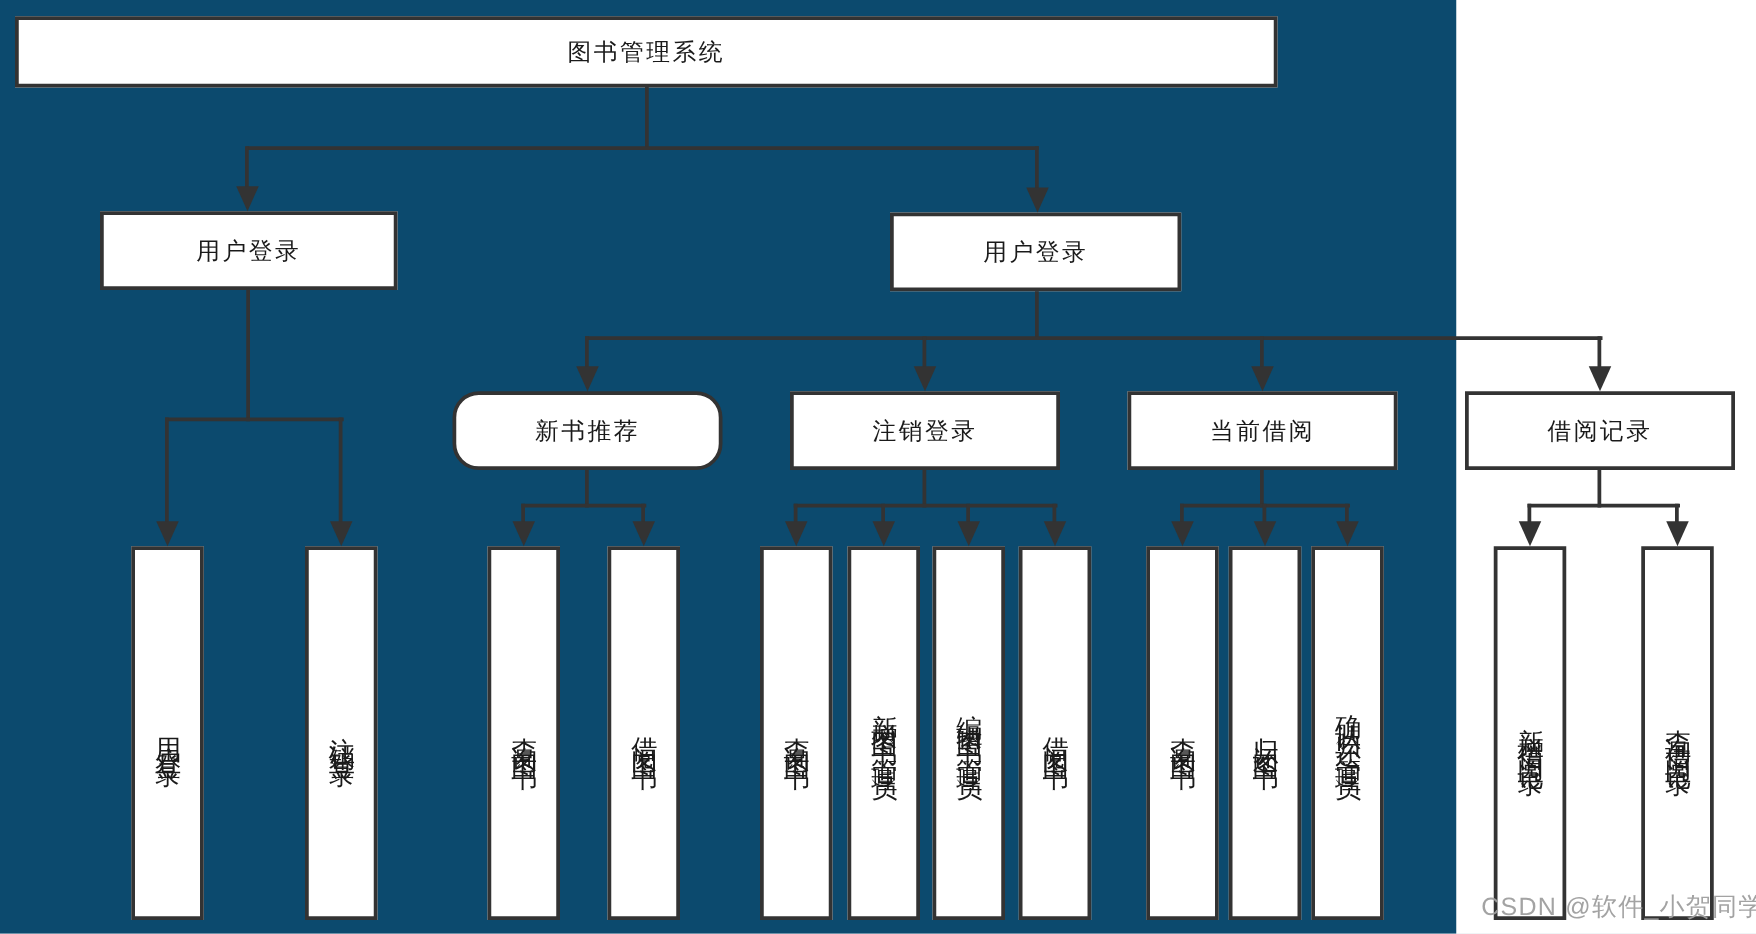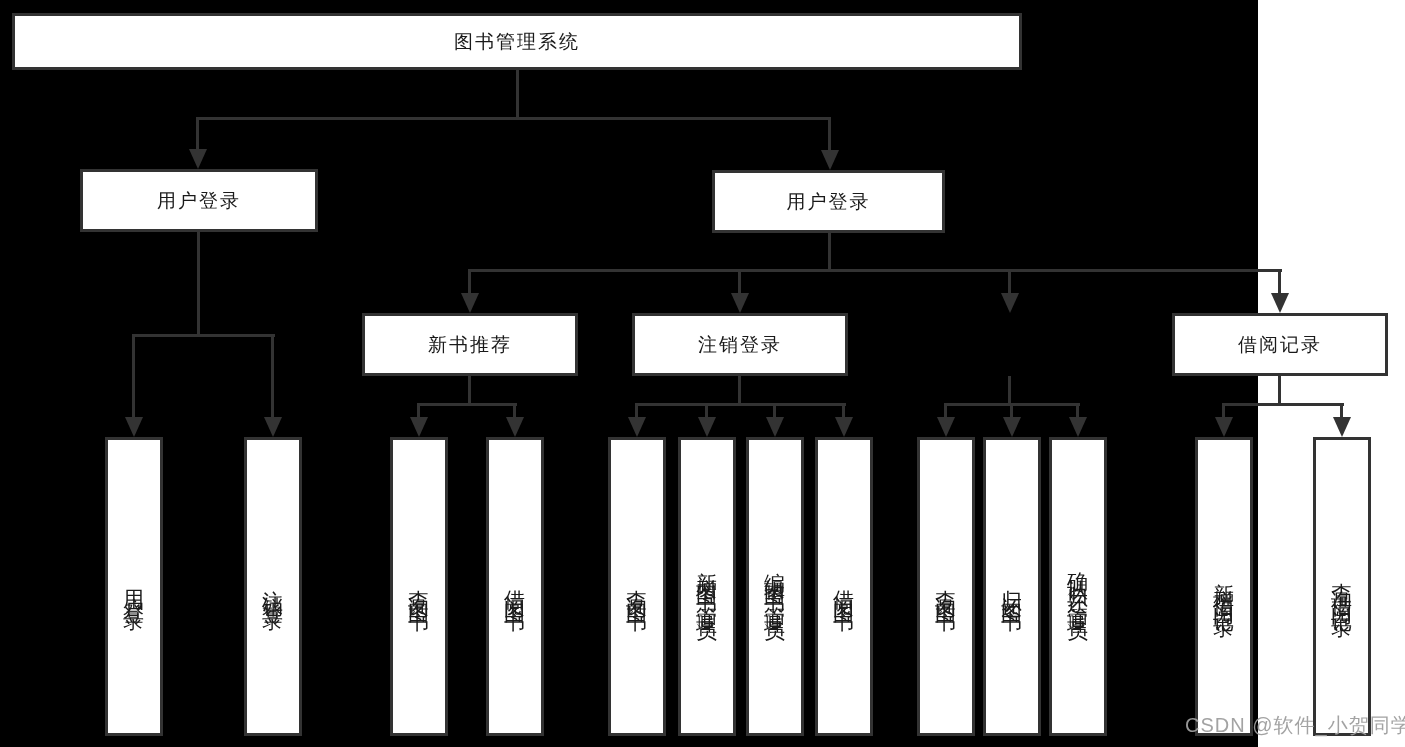--- a/index.html
+++ b/index.html
@@ -1,18 +1,18 @@
 <!DOCTYPE html>
 <html><head>
 <meta charset="utf-8">
 <style>
   html,body{margin:0;padding:0;background:#fff;}
   body{width:1405px;height:747px;position:relative;overflow:hidden;
        font-family:"Liberation Sans","DejaVu Sans",sans-serif;}
-  #canvas{position:absolute;left:0;top:0;width:1258px;height:747px;background:#000000;}
+  #canvas{position:absolute;left:0;top:0;width:1165px;height:747px;background:#0c4a6e;}
 
   .hbox{position:absolute;height:63px;border:3px solid #333333;background:#ffffff;
         box-sizing:border-box;display:flex;align-items:center;justify-content:center;
         font-size:19px;letter-spacing:2px;color:#1a1a1a;}
   .root{height:57px;}
   .vbox{position:absolute;width:58px;top:437px;height:299px;border:3px solid #333333;
         background:#ffffff;box-sizing:border-box;
         writing-mode:vertical-rl;text-orientation:mixed;
         display:flex;align-items:center;justify-content:center;
         font-size:21px;letter-spacing:7px;line-height:1.1;color:#1a1a1a;}
@@ -29,24 +29,25 @@
 <body>
 
 <div id="canvas">
 
   <div class="hbox root" style="left:12px;top:13px;width:1010px;">图书管理系统</div>
 
   <div class="hbox" style="left:80px;top:169px;width:238px;">用户登录</div>
 
   <div class="hbox" style="left:712px;top:170px;width:233px;">用户登录</div>
 
-  <div class="hbox" style="left:362px;top:313px;width:216px;">新书推荐</div>
+  <div class="hbox" style="left:362px;top:313px;width:216px;border-radius:21px;">新书推荐</div>
 
   <div class="hbox" style="left:632px;top:313px;width:216px;">注销登录</div>
 
+  <div class="hbox" style="left:902px;top:313px;width:216px;">当前借阅</div>
 
   <div class="hbox" style="left:1172px;top:313px;width:216px;">借阅记录</div>
 
   <div class="vbox" style="left:105px;">用户登录</div>
   <div class="vbox" style="left:244px;">注销登录</div>
 
   <div class="vbox" style="left:390px;">查询图书</div>
   <div class="vbox" style="left:486px;">借阅图书</div>
 
   <div class="vbox" style="left:608px;">查询图书</div>

